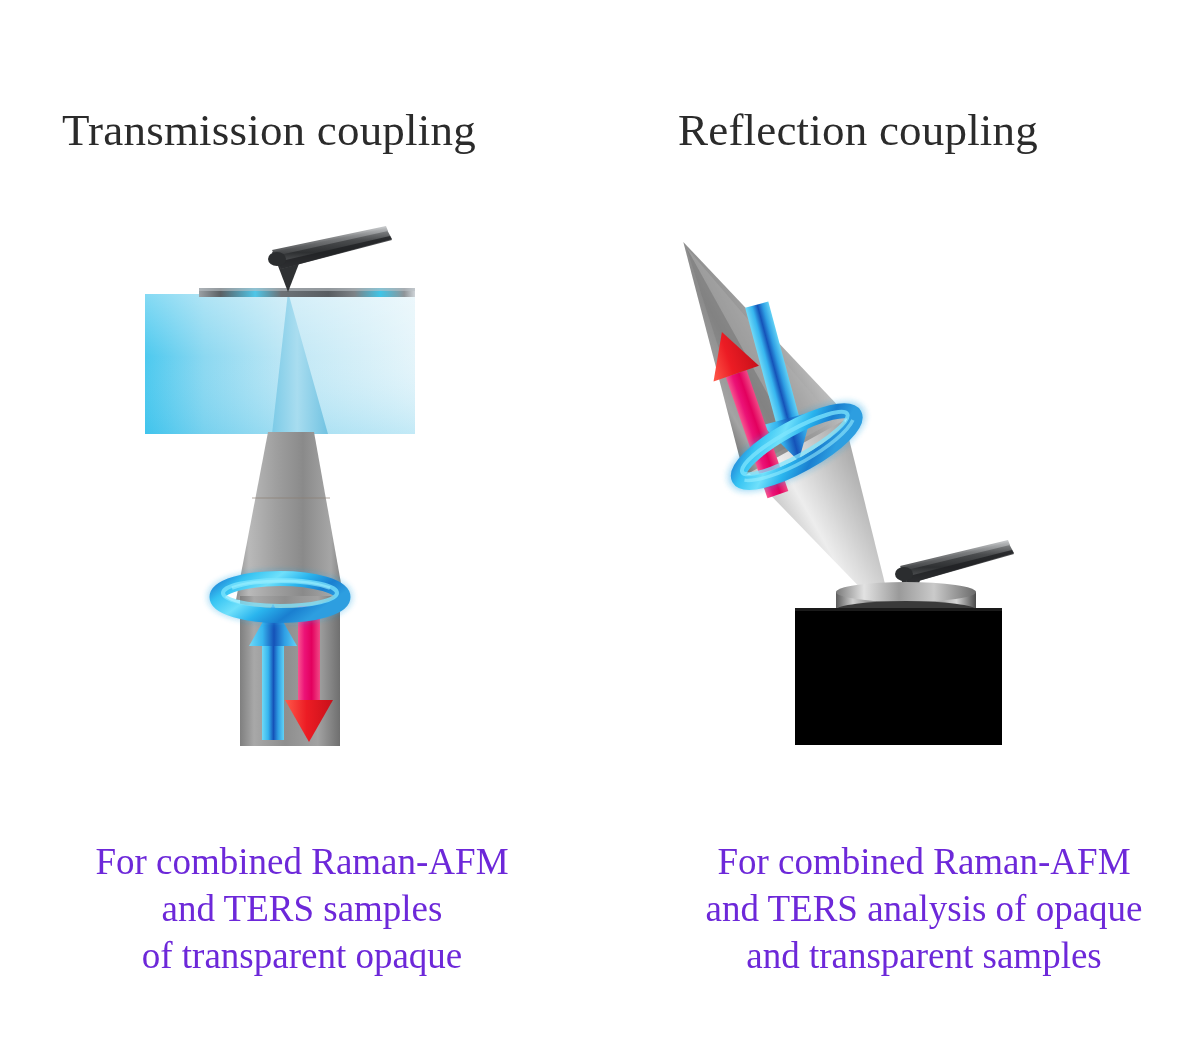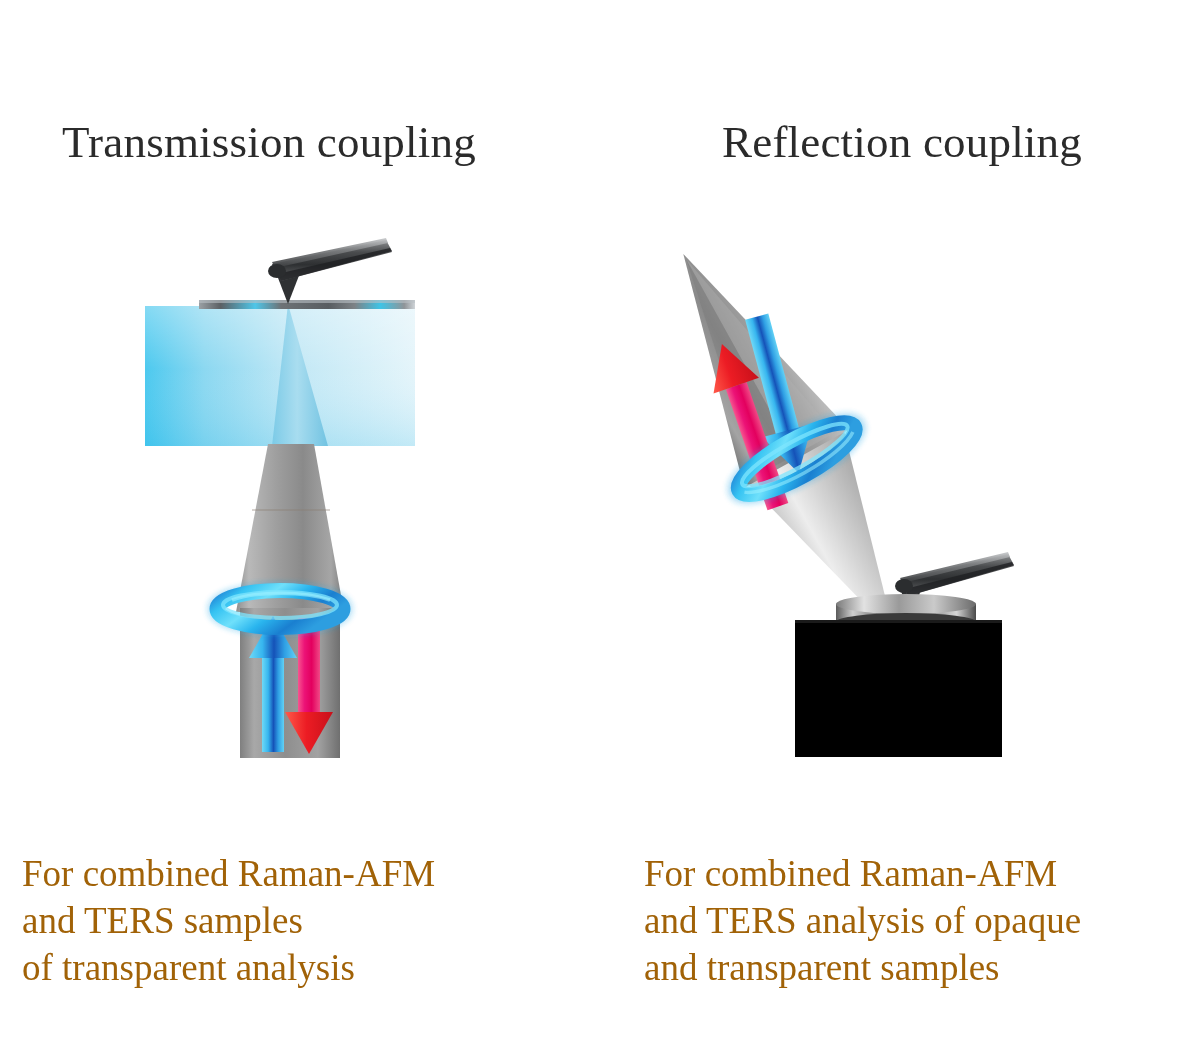--- a/index.html
+++ b/index.html
@@ -11,42 +11,43 @@
     width: 1200px;
     height: 1042px;
     font-family: "Liberation Serif", "DejaVu Serif", serif;
     color: #231f20;
     overflow: hidden;
     position: relative;
   }
   #figure {
     position: absolute;
     left: 0;
-    top: 12px;
+    top: 0;
     width: 1200px;
     height: 1031px;
   }
   .panel-title {
     position: absolute;
     font-size: 45px;
     line-height: 1;
     letter-spacing: 0.2px;
     color: #2b2b2b;
     white-space: nowrap;
     font-family: "Liberation Serif", "DejaVu Serif", serif;
   }
   #title-left  { left: 62px;  top: 108px; }
-  #title-right { left: 678px; top: 108px; margin-left: 44px; }
+  #title-right { left: 678px; top: 108px; }
 
   .caption {
     position: absolute;
     font-size: 37px;
     line-height: 47px;
-    color: #a16207;
+    color: #6d28d9;
     font-family: "Liberation Serif", "DejaVu Serif", serif;
+    text-align: center;
   }
   #caption-left  { left: 22px;  top: 838px; width: 560px; }
   #caption-right { left: 644px; top: 838px; width: 560px; }
   .caption-line { display: block; white-space: nowrap; }
 
   svg#scene {
     position: absolute;
     left: 0; top: 0;
     width: 1200px;
     height: 1042px;
@@ -294,21 +295,21 @@
     </g>
   </svg>
 
   <div class="panel-title" id="title-left">Transmission coupling</div>
 
   <div class="panel-title" id="title-right">Reflection coupling</div>
 
   <div class="caption" id="caption-left">
     <span class="caption-line">For combined Raman-AFM</span>
     <span class="caption-line">and TERS samples</span>
-    <span class="caption-line">of transparent analysis</span>
+    <span class="caption-line">of transparent opaque</span>
   </div>
 
   <div class="caption" id="caption-right">
     <span class="caption-line">For combined Raman-AFM</span>
     <span class="caption-line">and TERS analysis of opaque</span>
     <span class="caption-line">and transparent samples</span>
   </div>
 
 </div>
 

